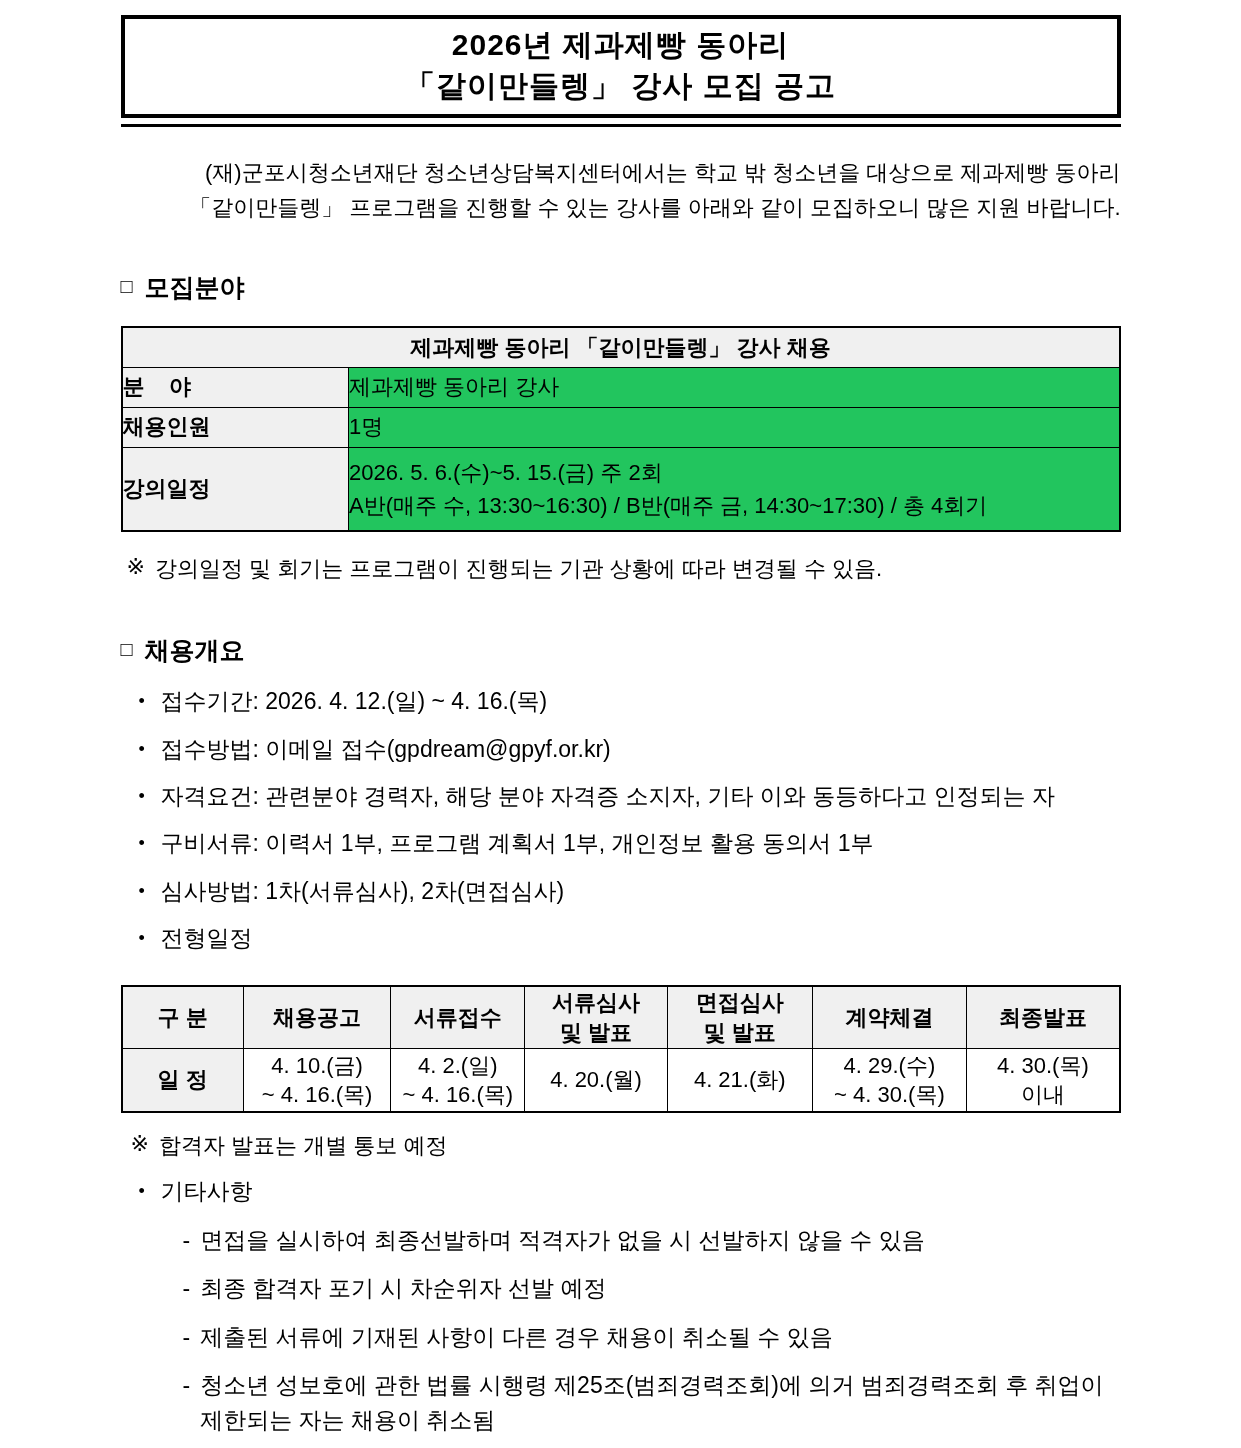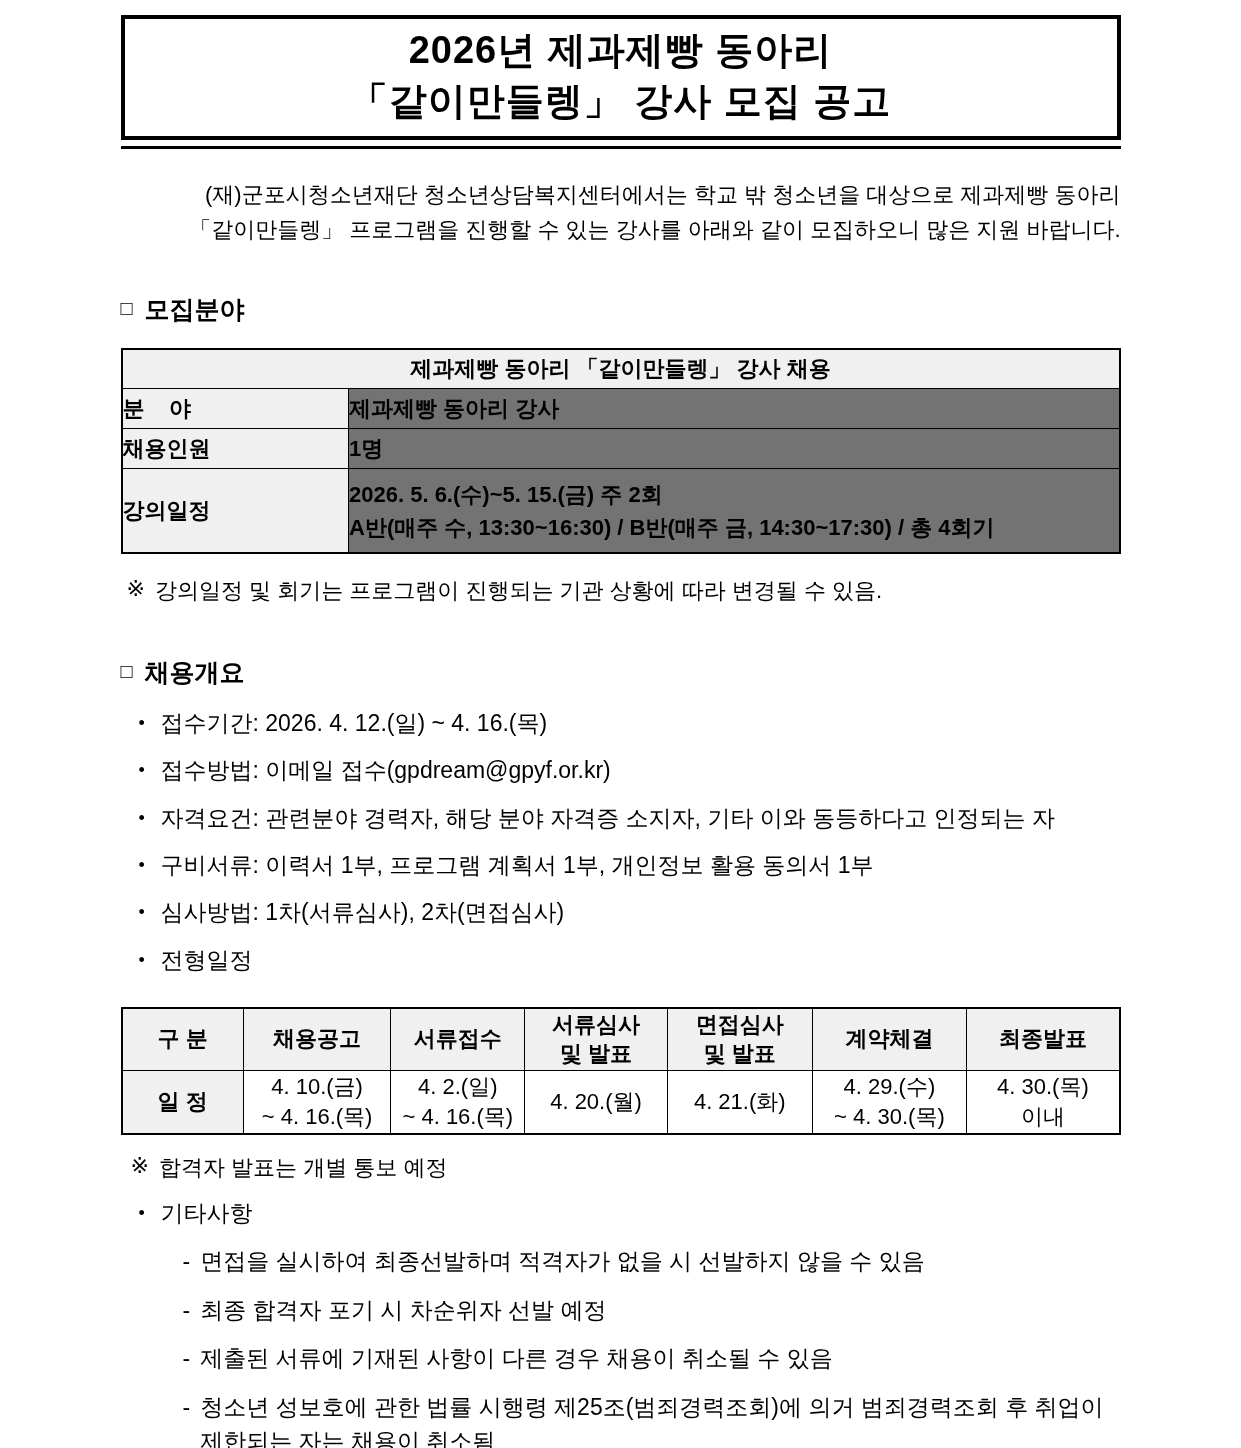--- a/index.html
+++ b/index.html
@@ -14,21 +14,21 @@
     width: 1000px;
     margin: 0 auto;
     padding-top: 15px;
   }
 
   
   .title-box {
     border: 4px solid #000;
     text-align: center;
     padding: 6px 0 8px 0;
-    font-size: 38px;
+    font-size: 30px;
     font-weight: 800;
     line-height: 1.35;
     letter-spacing: 1px;
   }
   .title-rule {
     border: none;
     border-top: 3px solid #000;
     margin-top: 6px;
   }
 
@@ -73,21 +73,21 @@
     font-weight: 700;
     height: 40px;
   }
   .t1 .label-cell {
     background: #f0f0f0;
     font-weight: 700;
     width: 227px;
     height: 40px;
     white-space: pre-wrap;
   }
-  .t1 .value-cell { background: #737373; font-weight: 700; }
+  .t1 .value-cell { background: #22c55e; font-weight: 400; }
   .t1 .schedule-cell {
     height: 84px;
     line-height: 1.5;
     white-space: pre-line;
   }
 
   .note {
     font-size: 22px;
     padding-left: 6px;
     display: flex;

